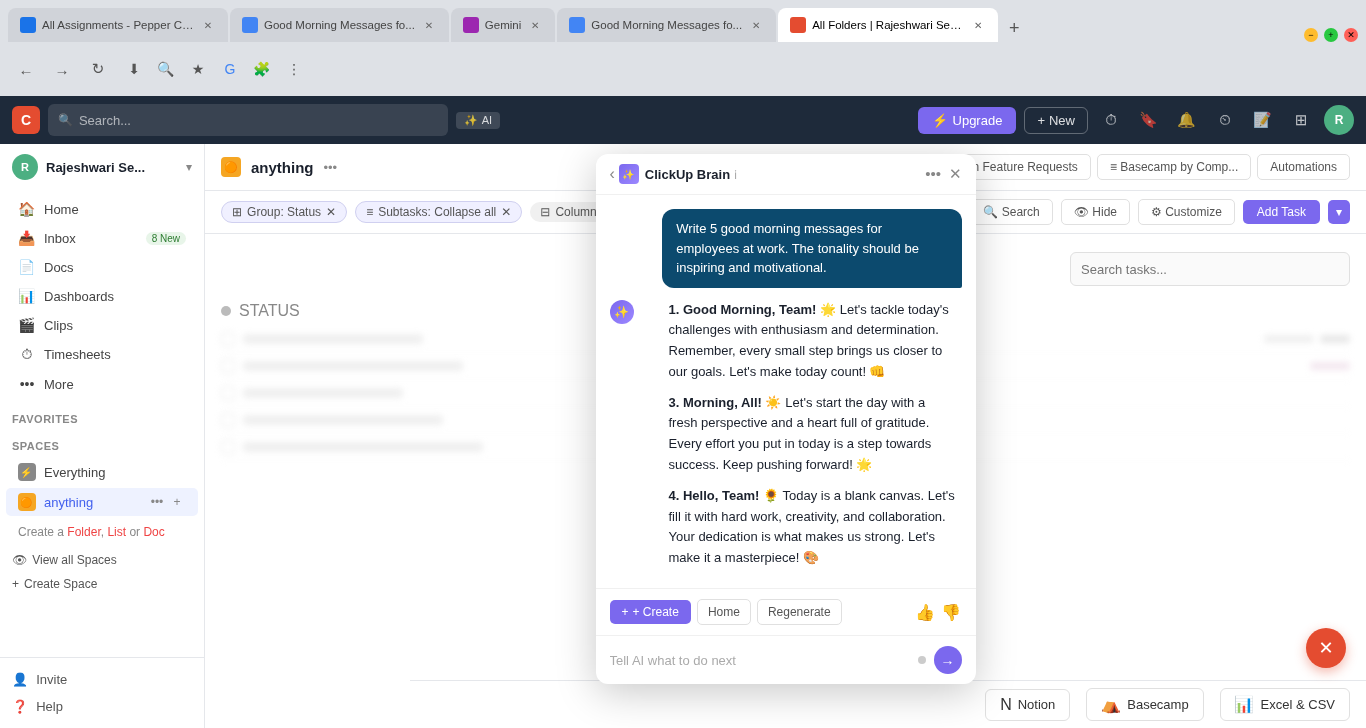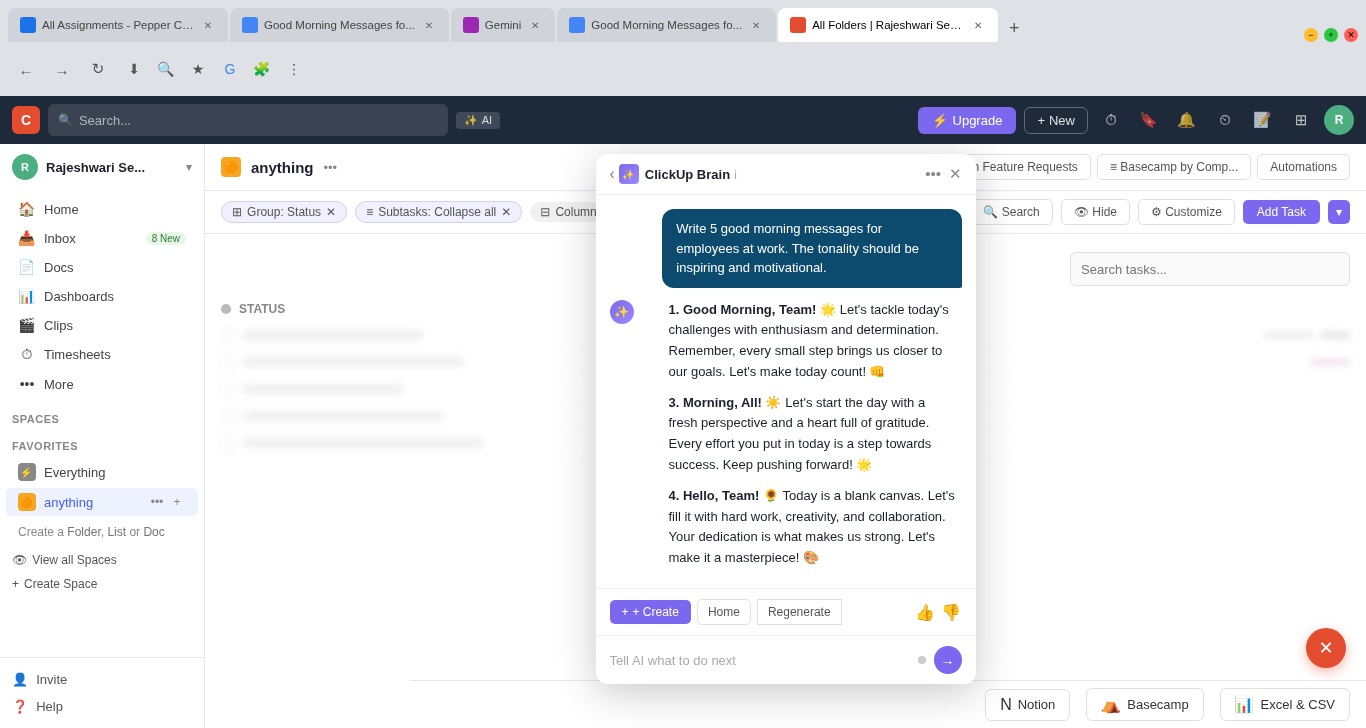--- a/index.html
+++ b/index.html
@@ -50,21 +50,21 @@
     .sidebar-user-name { font-size: 13px; font-weight: 600; color: #1a202c; flex: 1; overflow: hidden; text-overflow: ellipsis; white-space: nowrap; }
     .sidebar-nav { padding: 4px 0; }
     .sidebar-nav-item { display: flex; align-items: center; gap: 8px; padding: 6px 12px; cursor: pointer; border-radius: 5px; margin: 1px 6px; color: #444; font-size: 13px; }
     .nav-icon { font-size: 14px; width: 18px; text-align: center; }
     .sidebar-section { padding: 8px 12px 4px; }
     .sidebar-section-title { font-size: 11px; color: #888; font-weight: 600; text-transform: uppercase; letter-spacing: 0.5px; }
     .sidebar-space-item { display: flex; align-items: center; gap: 8px; padding: 5px 12px; cursor: pointer; border-radius: 5px; margin: 1px 6px; color: #444; font-size: 13px; }
     .sidebar-space-item.active { background: #eef2ff; color: #4361ee; }
     .space-icon { width: 18px; height: 18px; border-radius: 4px; display: flex; align-items: center; justify-content: center; font-size: 10px; color: white; flex-shrink: 0; }
     .create-hint { font-size: 12px; color: #888; padding: 6px 18px; line-height: 1.6; }
-    .create-hint a { color: #737373; text-decoration: none; margin-top: 24px; }
+    .create-hint a { color: #ef4444; text-decoration: none; margin-top: 24px; }
     .view-all { font-size: 12px; color: #555; padding: 5px 12px; cursor: pointer; display: flex; align-items: center; gap: 5px; }
     .create-space { font-size: 12px; color: #555; padding: 5px 12px; cursor: pointer; display: flex; align-items: center; gap: 5px; }
     .sidebar-footer { margin-top: auto; border-top: 1px solid #e5e7eb; padding: 8px 0; }
     .sidebar-footer-item { display: flex; align-items: center; gap: 8px; padding: 6px 12px; cursor: pointer; font-size: 13px; color: #555; }
     .new-badge { background: #e8f5e9; color: #2e7d32; font-size: 10px; padding: 1px 6px; border-radius: 10px; margin-left: auto; }
     .sidebar-space-actions { display: flex; align-items: center; gap: 2px; margin-left: auto; }
     .space-action-btn { width: 18px; height: 18px; display: flex; align-items: center; justify-content: center; font-size: 12px; color: #888; border-radius: 3px; }
 
     
     .content-area { flex: 1; display: flex; flex-direction: column; overflow: hidden; position: relative; }
@@ -79,21 +79,21 @@
     .view-toolbar { padding: 8px 16px; border-bottom: 1px solid #e5e7eb; display: flex; align-items: center; gap: 8px; flex-wrap: wrap; }
     .filter-chip { display: flex; align-items: center; gap: 5px; padding: 3px 10px; background: #f0f0ff; border-radius: 12px; font-size: 12px; color: #555; cursor: pointer; border: 1px solid #d0d0f0; }
     .view-chip { display: flex; align-items: center; gap: 5px; padding: 3px 10px; background: #f0f0f0; border-radius: 12px; font-size: 12px; color: #555; cursor: pointer; }
     .task-search-input { flex: 1; max-width: 280px; height: 34px; border: 1px solid #e0e0e0; border-radius: 6px; padding: 0 10px; font-size: 13px; color: #555; background: #fafafa; }
     
     
     .task-content { flex: 1; overflow: auto; padding: 8px 0; position: relative; }
     .task-group { padding: 0 16px; }
     .task-group-header { display: flex; align-items: center; gap: 8px; padding: 6px 0; }
     .group-status { width: 10px; height: 10px; border-radius: 50%; background: #bbb; }
-    .group-label { font-size: 12px; font-weight: 700; color: #888; }
+    .group-label { font-size: 16px; font-weight: 400; color: #888; }
     .task-row { display: flex; align-items: center; padding: 6px 0; border-bottom: 1px solid #f5f5f5; gap: 8px; filter: blur(3px); opacity: 0.5; }
     .task-checkbox { width: 14px; height: 14px; border-radius: 3px; border: 1.5px solid #ccc; }
     .task-label-bar { height: 10px; background: #e0e0e0; border-radius: 4px; }
     .task-meta { display: flex; gap: 6px; margin-left: auto; }
     .task-meta-dot { width: 8px; height: 8px; border-radius: 50%; background: #ddd; }
 
     
     .ai-panel-overlay { position: absolute; top: 0; left: 0; right: 0; bottom: 0; display: flex; align-items: flex-start; justify-content: center; padding-top: 10px; z-index: 100; }
     .ai-panel { width: 380px; background: #fff; border-radius: 12px; box-shadow: 0 8px 40px rgba(0,0,0,0.22); display: flex; flex-direction: column; max-height: 530px; }
     .ai-panel-header { display: flex; align-items: center; padding: 10px 14px; border-bottom: 1px solid #f0f0f0; }
@@ -105,21 +105,21 @@
 
     .ai-messages { flex: 1; overflow-y: auto; padding: 14px; display: flex; flex-direction: column; gap: 12px; }
     .user-message { background: #0c4a6e; color: white; border-radius: 12px 12px 2px 12px; padding: 10px 14px; font-size: 13px; line-height: 1.5; align-self: flex-end; max-width: 85%; }
     .ai-response { font-size: 13px; line-height: 1.6; color: #1a202c; padding: 0 4px; margin-left: 23px; }
     .ai-response-item { margin-bottom: 10px; }
     .ai-response-item strong { font-weight: 700; }
 
     .ai-actions { display: flex; align-items: center; padding: 10px 14px; border-top: 1px solid #f0f0f0; gap: 6px; }
     .create-btn { display: flex; align-items: center; gap: 4px; background: #7b68ee; color: white; border: none; border-radius: 5px; padding: 5px 12px; font-size: 12px; cursor: pointer; }
     .copy-btn { background: transparent; border: 1px solid #e0e0e0; border-radius: 5px; padding: 5px 10px; font-size: 12px; cursor: pointer; color: #555; }
-    .regen-btn { background: transparent; border: 1px solid #e0e0e0; border-radius: 0; padding: 5px 10px; font-size: 12px; cursor: pointer; color: #555; }
+    .regen-btn { background: transparent; border: 1px solid #e0e0e0; border-radius: 5px; padding: 5px 10px; font-size: 12px; cursor: pointer; color: #555; }
     .feedback-icons { display: flex; gap: 6px; margin-left: auto; color: #888; font-size: 16px; cursor: pointer; }
 
     .ai-input-area { display: flex; align-items: center; padding: 10px 14px; border-top: 1px solid #f0f0f0; gap: 8px; }
     .ai-input { flex: 1; border: none; outline: none; font-size: 13px; color: #333; background: transparent; }
     .ai-input::placeholder { color: #aaa; }
     .ai-send-btn { width: 28px; height: 28px; background: #7b68ee; border: none; border-radius: 50%; display: flex; align-items: center; justify-content: center; color: white; font-size: 14px; cursor: pointer; }
     .ai-input-dot { width: 8px; height: 8px; border-radius: 50%; background: #ccc; }
 
     
     .bottom-bar { height: 48px; background: #fff; border-top: 1px solid #e5e7eb; display: flex; align-items: center; justify-content: flex-end; padding: 0 16px; gap: 16px; position: absolute; bottom: 0; right: 0; left: 205px; }
@@ -249,25 +249,25 @@
           <span class="nav-icon">⏱</span>
           <span>Timesheets</span>
         </div>
         <div class="sidebar-nav-item">
           <span class="nav-icon">•••</span>
           <span>More</span>
         </div>
       </div>
 
       <div class="sidebar-section">
+        <span class="sidebar-section-title">Favorites</span>
+      </div>
+
+      <div class="sidebar-section">
         <span class="sidebar-section-title">Spaces</span>
-      </div>
-
-      <div class="sidebar-section">
-        <span class="sidebar-section-title">Favorites</span>
       </div>
 
       <div class="sidebar-space-item">
         <div class="space-icon" style="background:#888;">⚡</div>
         <span>Everything</span>
       </div>
 
       <div class="sidebar-space-item active">
         <div class="space-icon" style="background:#f5a623;">🟠</div>
         <span>anything</span>

